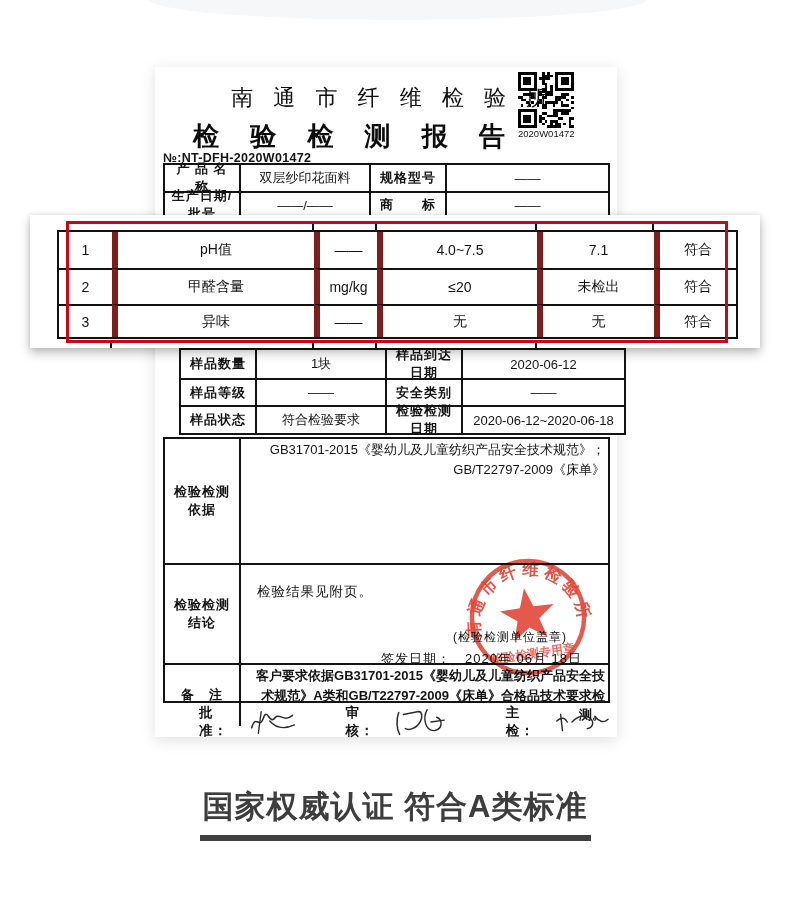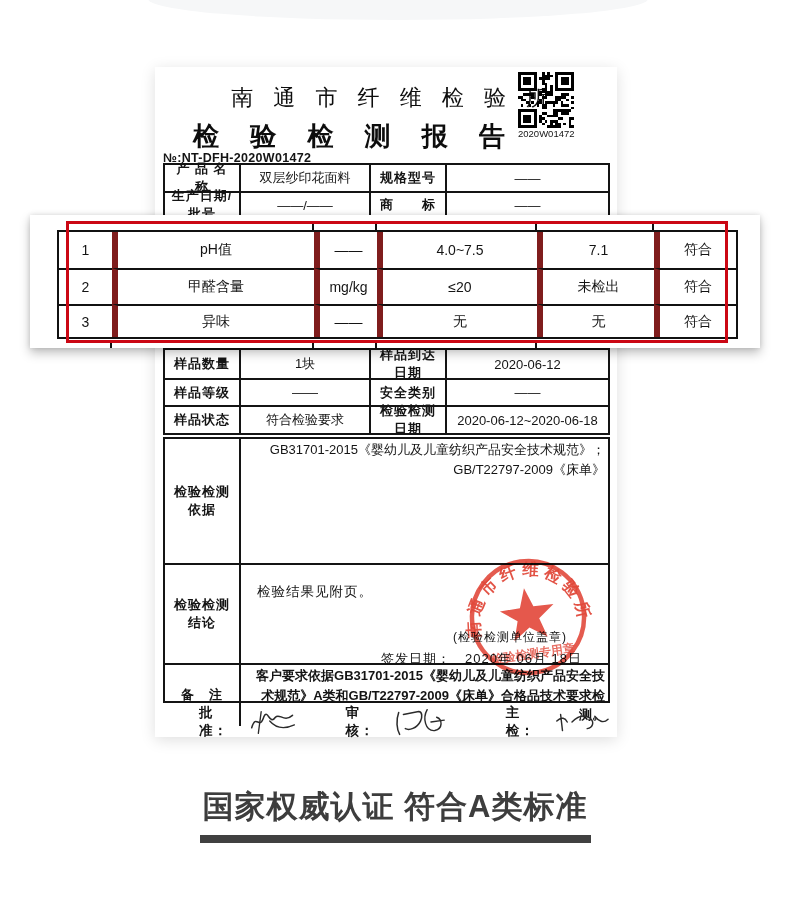--- a/index.html
+++ b/index.html
@@ -30,21 +30,21 @@
   .btable > .cell { border-left:2px solid #141414; border-top:2px solid #141414;
                     display:flex; align-items:center; justify-content:center;
                     font-size:13px; text-align:center; padding:1px 3px; }
   .btable > .cell.first-col { border-left:none; }
   .btable > .cell.first-row { border-top:none; }
   .cell.lbl { font-weight:bold; letter-spacing:1px; }
   .cell.left-align { justify-content:flex-start; text-align:right; }
   .cell.top-align { align-items:flex-start; }
 
   .product-table { left:8px; top:96px;  grid-template-columns:74px 130px 76px 163px; grid-auto-rows:26px; width:447px; }
-  .sample-table  { left:8px; top:281px; grid-template-columns:74px 130px 76px 163px; width:447px; }
+  .sample-table  { left:24px; top:281px; grid-template-columns:74px 130px 76px 163px; width:447px; }
   .sample-table  { grid-template-rows:28px 27px 28px; }
 
   .row2col { left:8px; width:447px; grid-template-columns:74px 369px; }
   .basis-row  { top:370px; height:128px; }
   .concl-row  { top:496px; height:102px; }
   .remark-row { top:596px; height:40px; }
   .basis-content { font-size:12px; line-height:1.55; padding:4px 6px; }
   .remark-content{ font-size:10.5px; line-height:1.5; padding:2px 5px; font-weight:600; }
 
   .concl-cell { position:relative; }
@@ -78,21 +78,21 @@
   .ov-table > .cell.first-row { border-top:none; }
   .ov-stub { position:absolute; width:2px; background:#111; }
   .stub-top { top:7px; height:8px; }
   .stub-bot { top:126px; height:7px; }
   .red-rect { position:absolute; left:36px; top:6px; width:662px; height:122px;
               border:3px solid #cb0714; z-index:10; pointer-events:none; }
 
   
   .caption { position:absolute; left:0; width:790px; top:786px; text-align:center; }
   .caption span { display:inline-block; font-size:31px; font-weight:bold; color:#3d3d3d;
-                  letter-spacing:1px; padding:0 3px 7px 3px; border-bottom:8px solid #404040; }
+                  letter-spacing:1px; padding:0 3px 7px 3px; border-bottom:6px solid #404040; }
 </style>
 </head>
 <body>
 
 <div class="stage">
   <div class="top-blob"></div>
 
   <div class="sheet">
 
     <div class="title1">南 通 市 纤 维 检 验 所</div>

